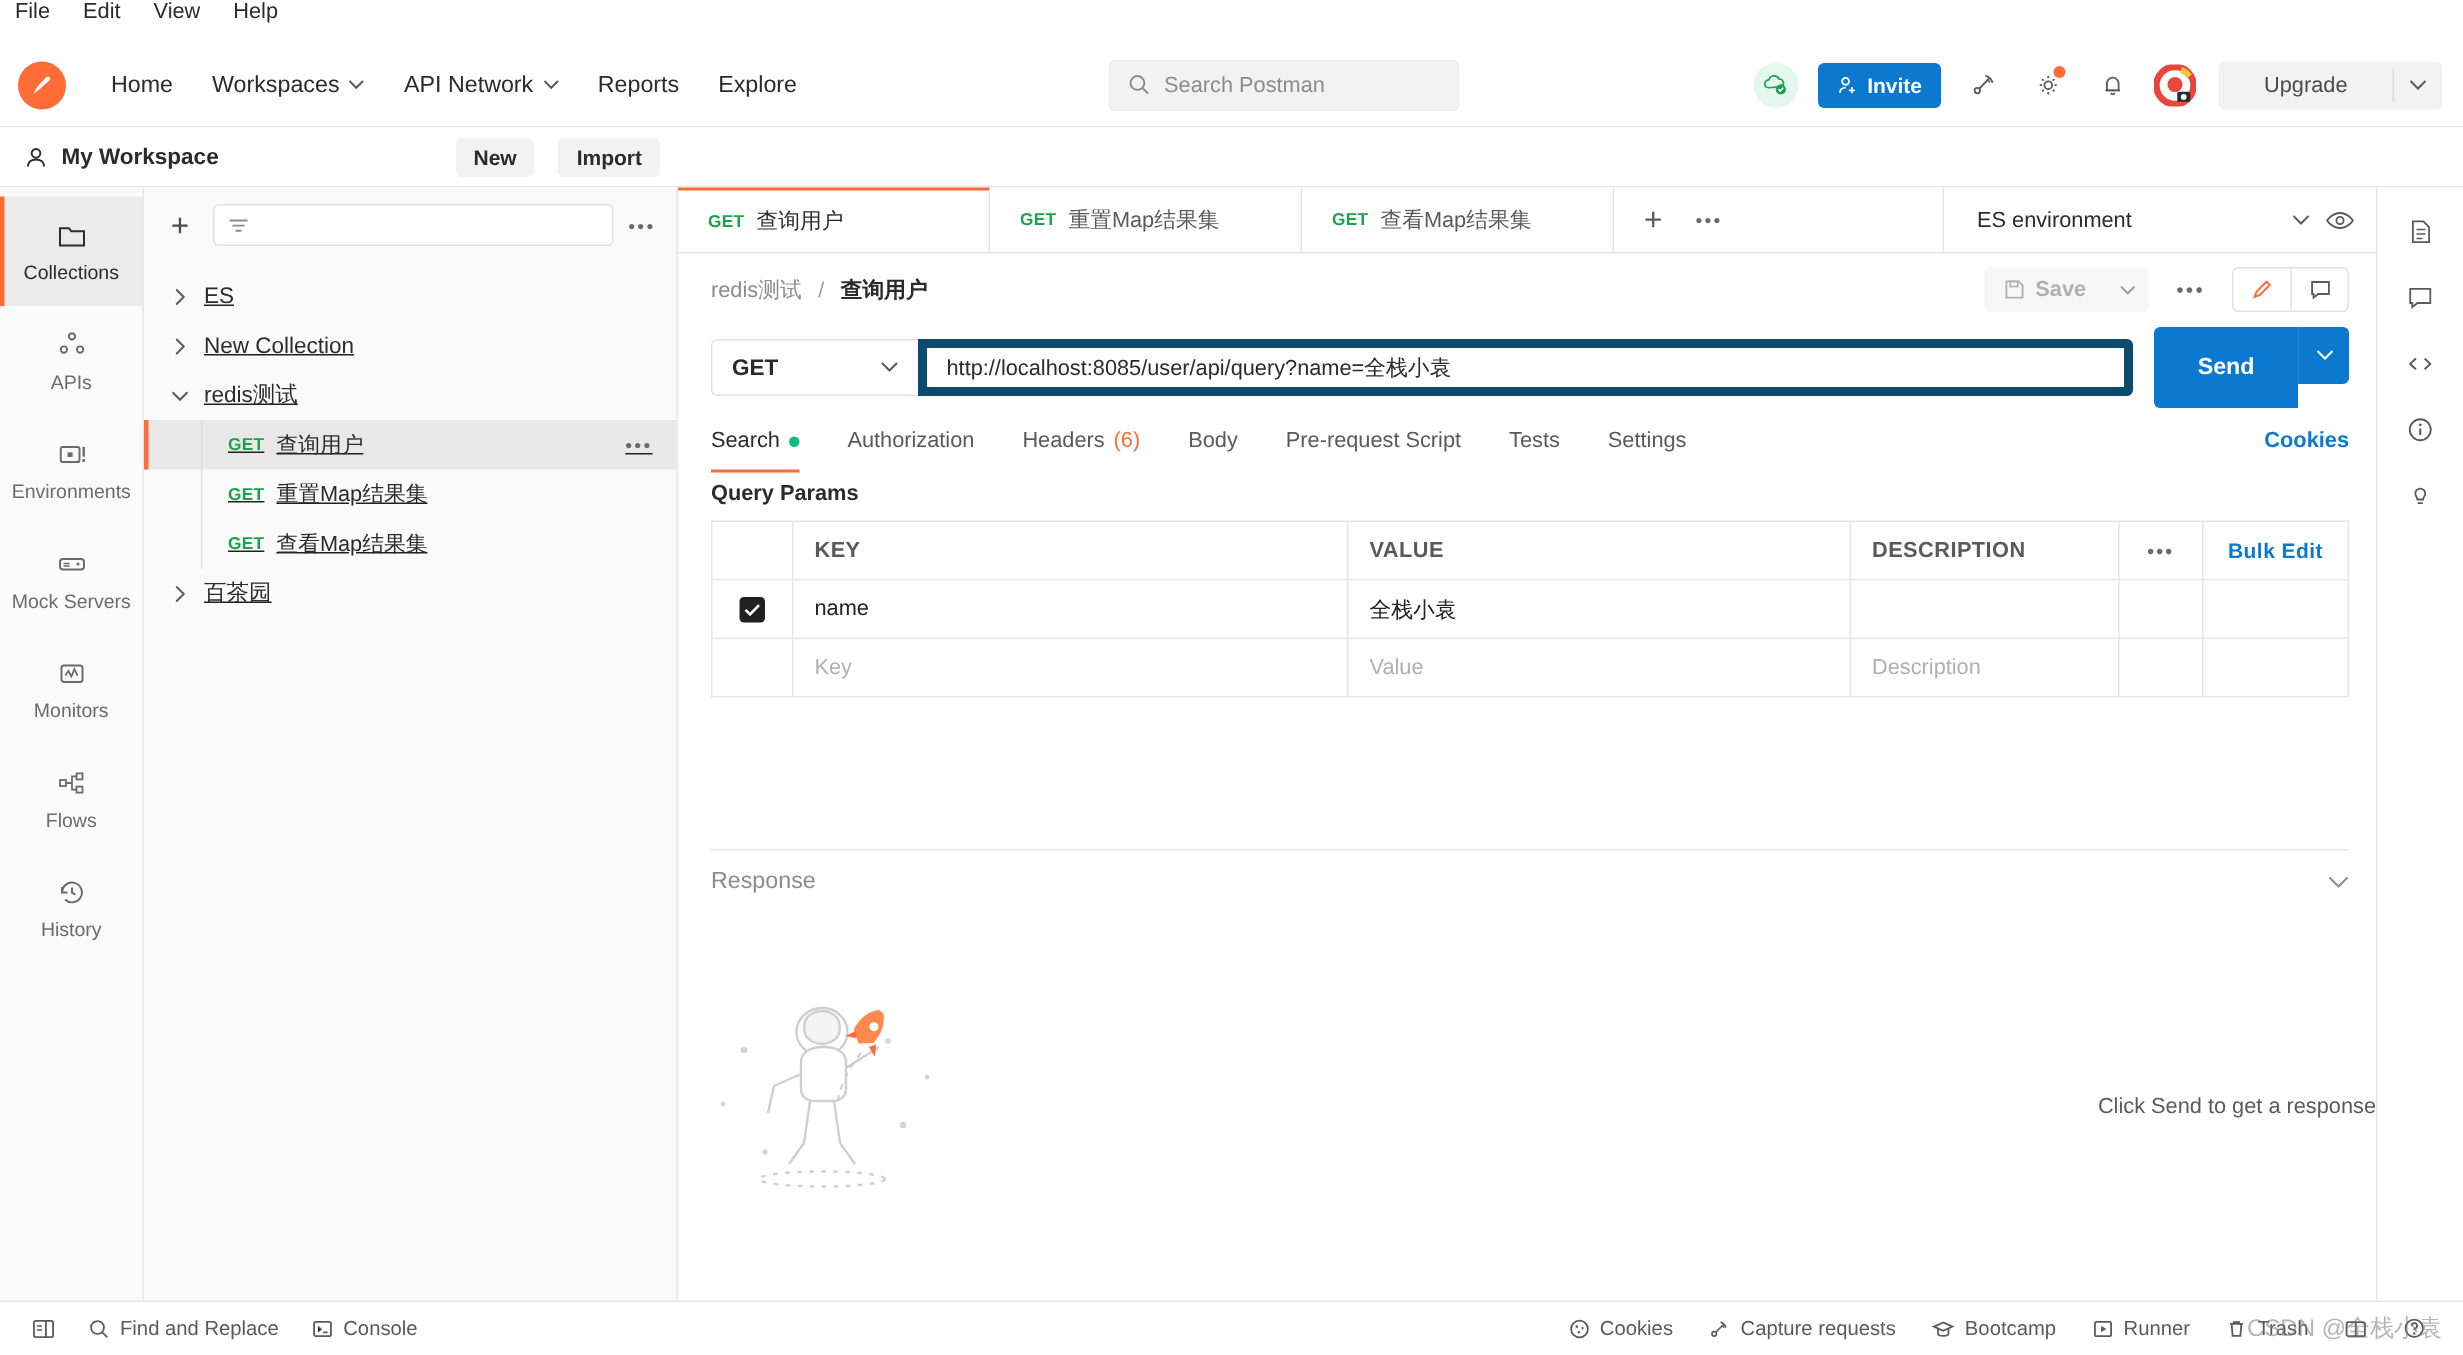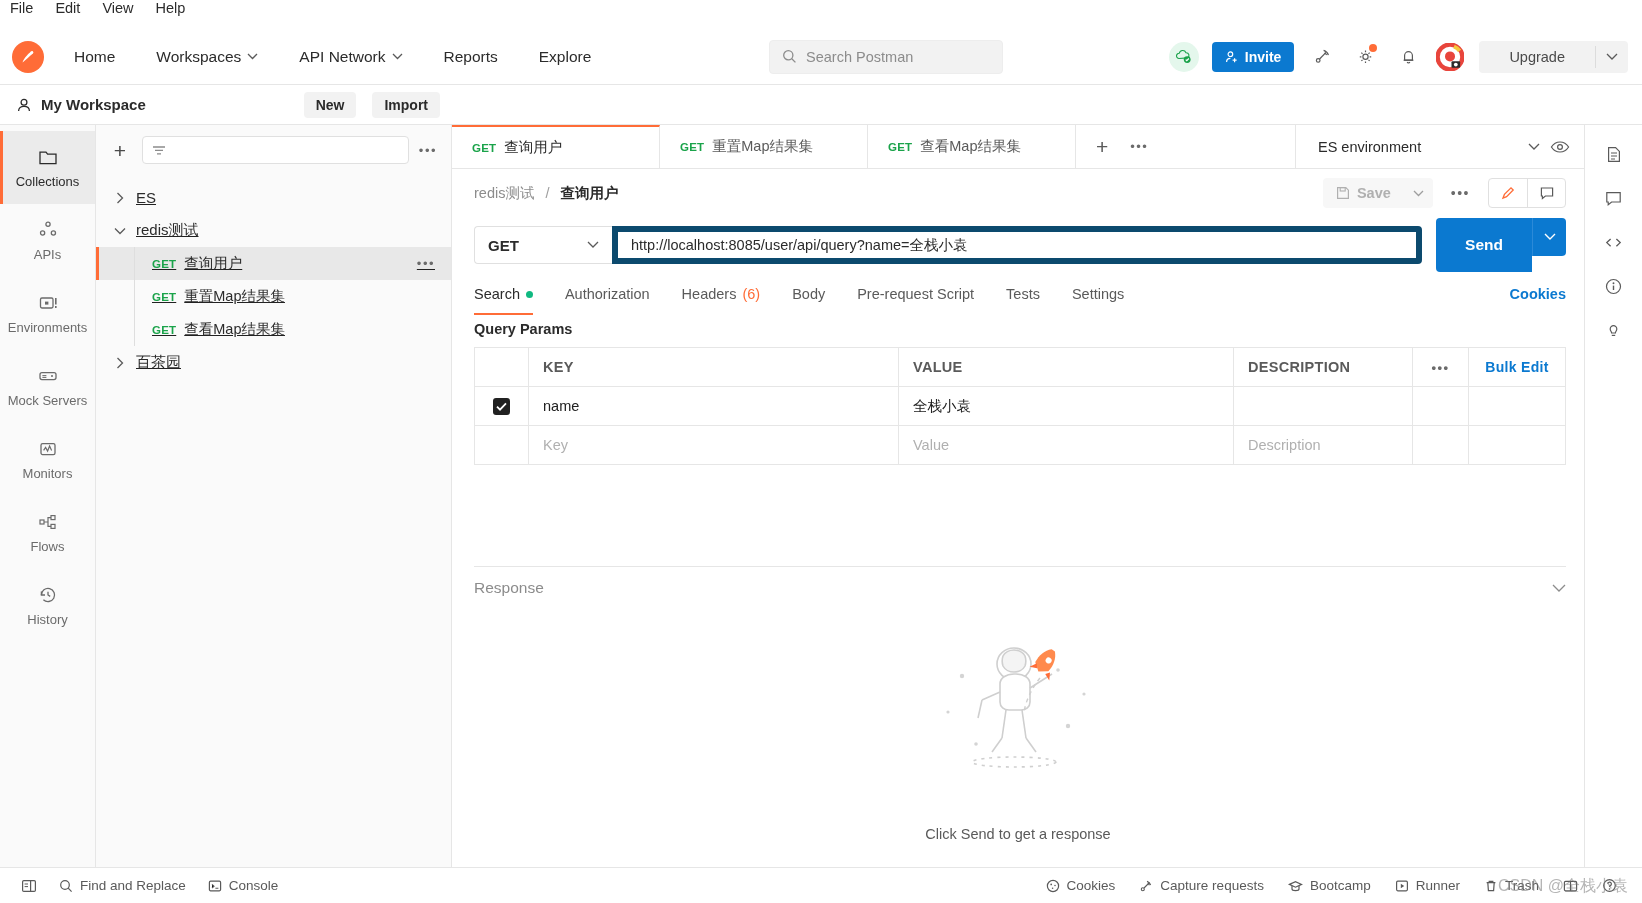--- a/index.html
+++ b/index.html
@@ -31,21 +31,21 @@
     background: #ffffff;
     border-bottom: 1px solid #e6e6e6;
     padding: 0 14px 0 12px;
   }
   .logo {
     width: 32px; height: 32px; border-radius: 50%;
     background: #ff6c37; position: relative; flex: 0 0 32px;
     display: flex; align-items: center; justify-content: center;
   }
   .logo svg { display: block; }
-  .navlinks { display: flex; align-items: center; gap: 17px; margin-left: 18px; }
+  .navlinks { display: flex; align-items: center; gap: 2px; margin-left: 18px; }
   .navlink {
     display: flex; align-items: center; gap: 6px;
     padding: 6px 12px; border-radius: 4px;
     font-size: 15.5px; color: #2b2b2b; cursor: pointer; white-space: nowrap;
   }
 
   .searchwrap { flex: 1 1 auto; display: flex; justify-content: center; }
   .searchbox {
     width: 234px; height: 34px;
     background: #f2f2f2; border: 1px solid #ededed; border-radius: 4px;
@@ -220,21 +220,21 @@
   .ph { color: #b0b0b0; }
   .chkbox { width: 17px; height: 17px; border-radius: 3px; background: #212121; display: flex; align-items: center; justify-content: center; cursor: pointer; }
 
   .reqpane { flex: 1 1 auto; min-height: 0; display: flex; flex-direction: column; }
   .pane-filler { flex: 1 1 auto; }
 
   .respdivider { height: 1px; background: #e6e6e6; margin: 0 18px 0 22px; }
   .resppane { flex: 0 0 300px; display: flex; flex-direction: column; }
   .resphead { height: 42px; display: flex; align-items: center; padding: 0 18px 0 22px; font-size: 15.5px; color: #8c8c8c; }
   .resphead .chev-r { margin-left: auto; color: #8c8c8c; cursor: pointer; }
-  .respbody { flex: 1 1 auto; display: flex; flex-direction: column; align-items: center; justify-content: center; gap: 32px; }
+  .respbody { flex: 1 1 auto; display: flex; flex-direction: row; align-items: center; justify-content: space-between; gap: 32px; }
   .respmsg { font-size: 14.5px; color: #5a5a5a; }
 
   
   .rrail { width: 58px; flex: 0 0 58px; border-left: 1px solid #e6e6e6; background: #fff; padding-top: 12px; display: flex; flex-direction: column; align-items: center; gap: 10px; }
   .rrail .icon-btn { width: 34px; height: 34px; color: #5a5a5a; }
 
   
   .statusbar {
     height: 36px; flex: 0 0 36px;
     border-top: 1px solid #e6e6e6; background: #fff;
@@ -472,20 +472,28 @@
       </div>
 
       <div class="tree">
         <div class="tnode">
           <span class="chev">
               <svg width="8" height="12" viewBox="0 0 8 12">
                 <path d="M1.5 1l5 5-5 5" fill="none" stroke="#5a5a5a" stroke-width="1.3"></path>
               </svg>
             </span>
           <span>ES</span>
+        </div>
+        <div class="tnode">
+          <span class="chev">
+              <svg width="8" height="12" viewBox="0 0 8 12">
+                <path d="M1.5 1l5 5-5 5" fill="none" stroke="#5a5a5a" stroke-width="1.3"></path>
+              </svg>
+            </span>
+          <span>New Collection</span>
         </div>
         <div class="tnode">
           <span class="chev">
               <svg width="12" height="8" viewBox="0 0 12 8">
                 <path d="M1 1.5l5 5 5-5" fill="none" stroke="#5a5a5a" stroke-width="1.3"></path>
               </svg>
             </span>
           <span>redis测试</span>
         </div>
         <div class="treq sel">

